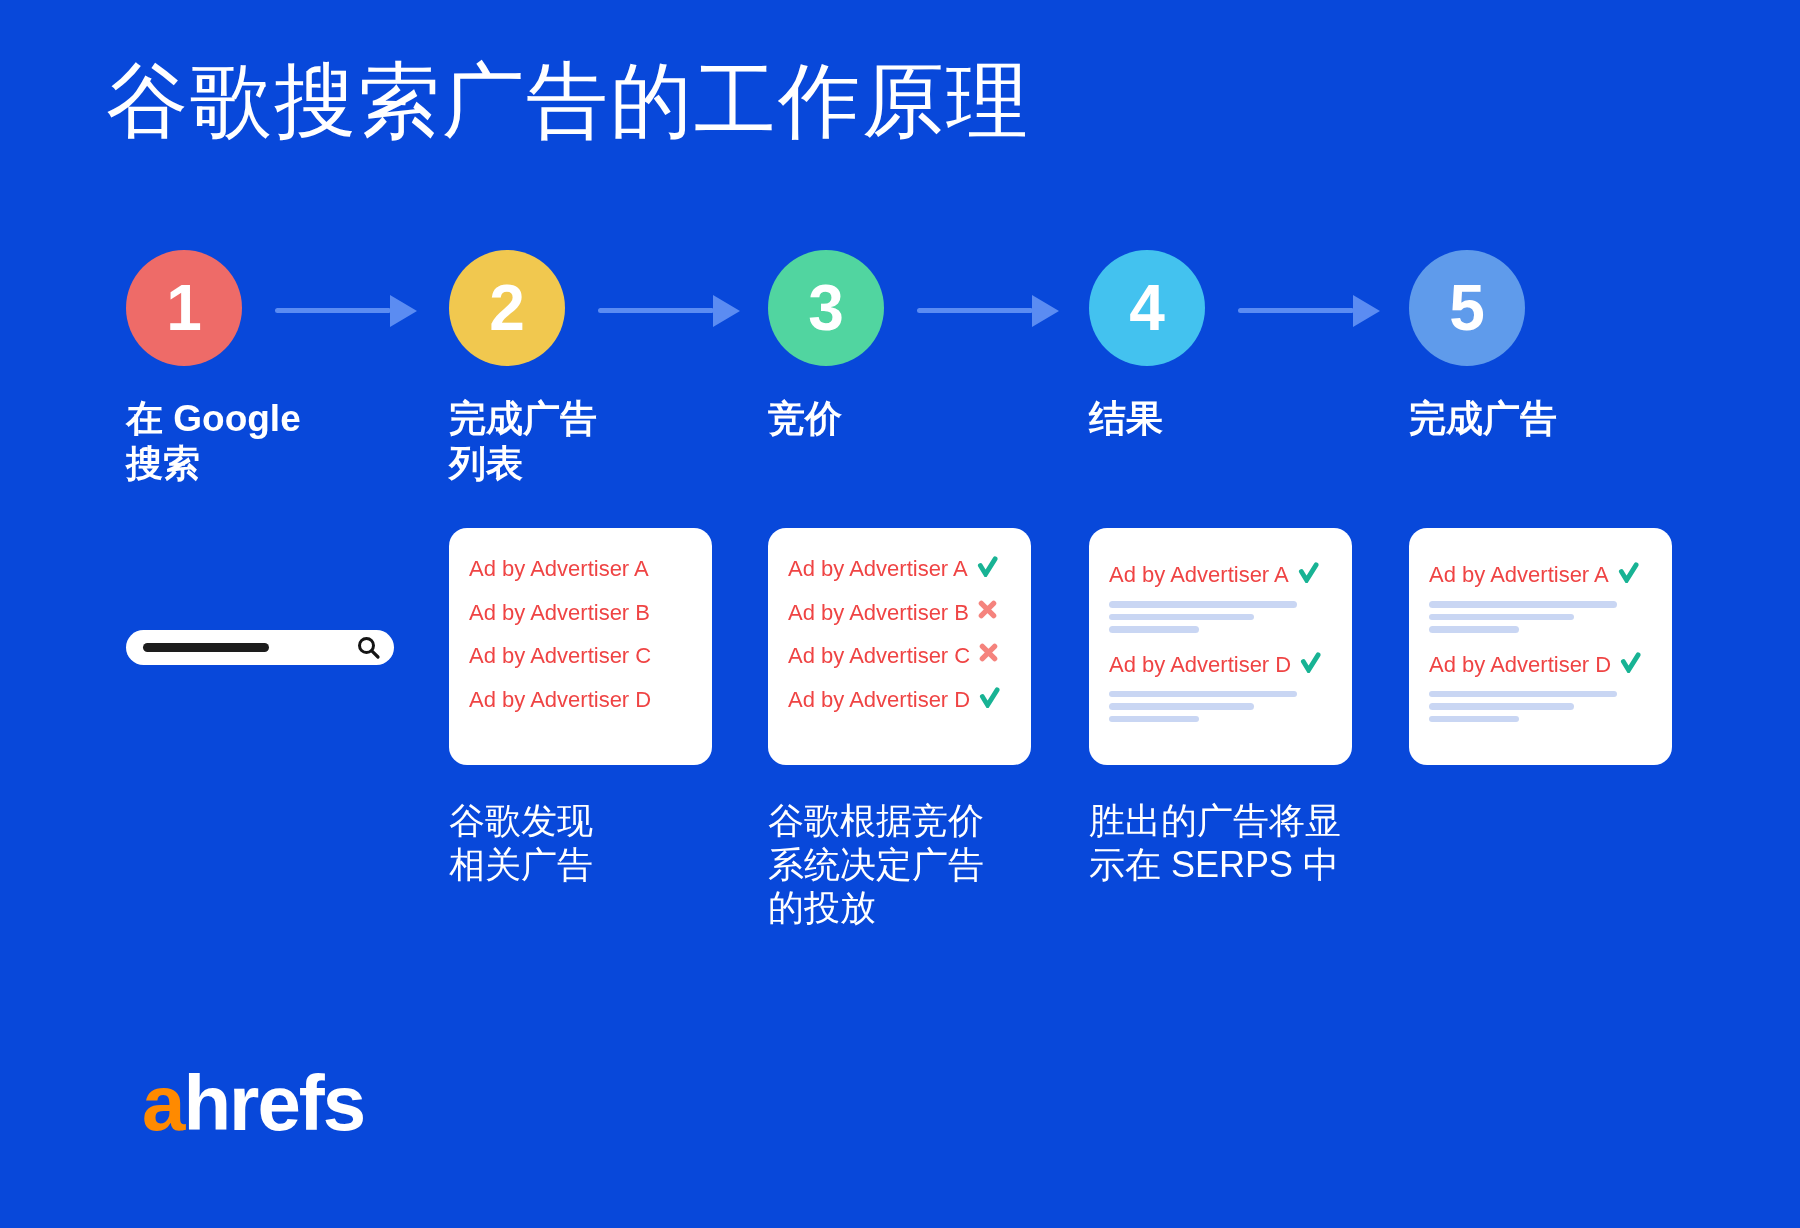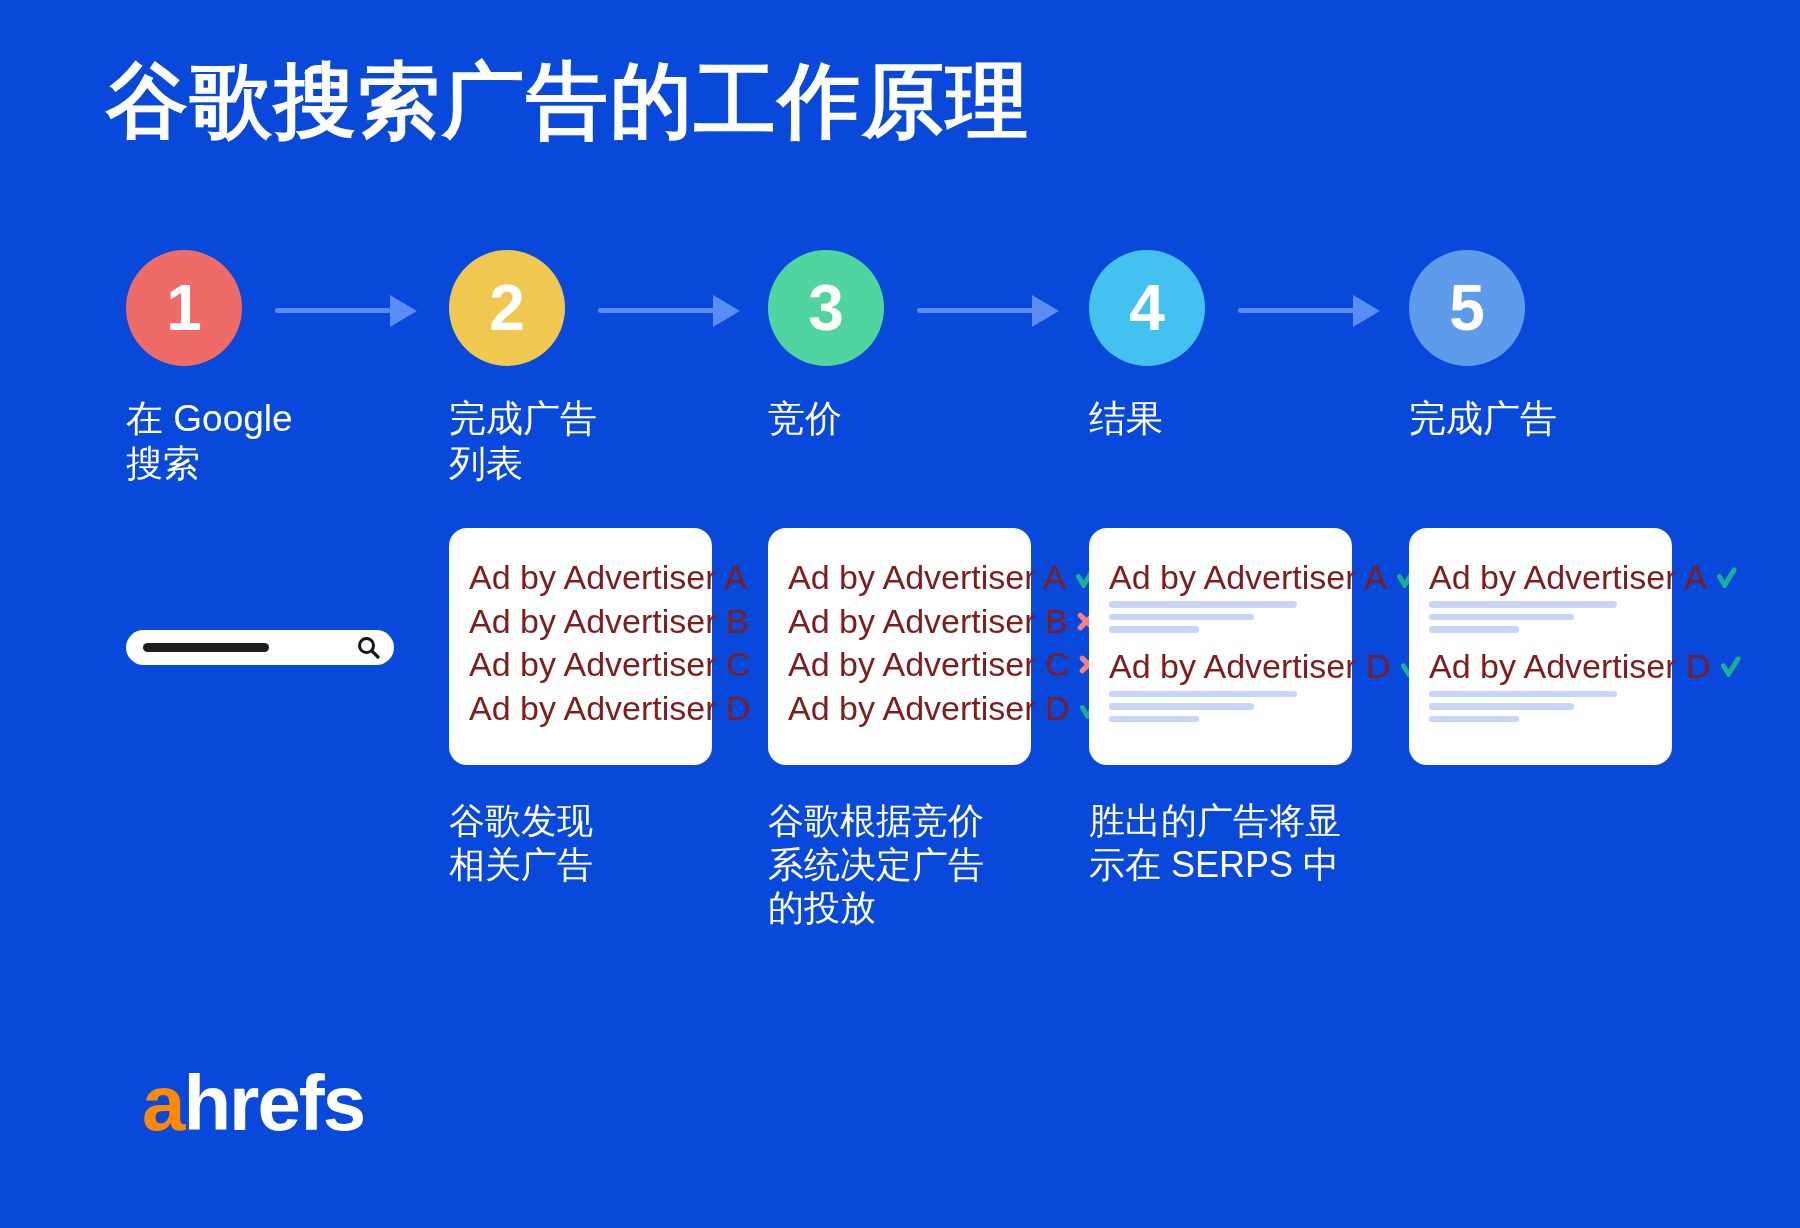--- a/index.html
+++ b/index.html
@@ -1,51 +1,51 @@
 <!DOCTYPE html>
 <html><head>
 <meta charset="utf-8">
 <style>
   html,body{margin:0;padding:0;}
   body{font-family:"Liberation Sans","DejaVu Sans",sans-serif;}
   .canvas{position:relative;width:1800px;height:1228px;background:#0848DA;overflow:hidden;}
 
   .title{position:absolute;left:106px;top:54px;font-size:82px;line-height:1.15;
-         font-weight:700;color:#ffffff;letter-spacing:2px;}
+         font-weight:400;color:#ffffff;letter-spacing:2px;}
 
   
   .circle{position:absolute;top:250px;width:116px;height:116px;border-radius:50%;
           display:flex;align-items:center;justify-content:center;}
   .circle .num{color:#ffffff;font-size:64px;font-weight:600;line-height:1;}
 
   
   .arrow{position:absolute;top:293px;width:142px;height:36px;}
   .arrow .shaft{position:absolute;left:0;top:15px;width:116px;height:5px;
                 border-radius:3px;background:#5B8CF2;}
   .arrow .head{position:absolute;right:0;top:2px;width:0;height:0;
                border-top:16px solid transparent;border-bottom:16px solid transparent;
                border-left:27px solid #5B8CF2;}
 
   
   .step-label{position:absolute;top:396px;width:300px;color:#ffffff;font-size:37px;
-              line-height:45px;font-weight:400;white-space:pre-line;}
+              line-height:45px;font-weight:700;white-space:pre-line;}
 
   
   .searchbar{position:absolute;left:126px;top:630px;width:268px;height:35px;
              background:#ffffff;border-radius:18px;}
   .searchbar .query-line{position:absolute;left:17px;top:13px;width:126px;height:9px;
                          border-radius:4.5px;background:#1D1D1D;}
   .searchbar .mag{position:absolute;right:13px;top:5px;width:25px;height:25px;}
 
   
   .card{position:absolute;top:528px;width:263px;height:237px;background:#ffffff;
         border-radius:18px;box-sizing:border-box;}
   .card.list{padding:28px 0 0 20px;}
-  .ad-row{display:flex;align-items:center;gap:9px;height:43.5px;
-          font-size:34px;color:#7f1d1d;white-space:nowrap;}
+  .ad-row{display:flex;align-items:flex-start;gap:9px;height:43.5px;
+          font-size:22px;color:#ef4444;white-space:nowrap;}
   .ad-row .mark{display:flex;align-items:center;}
   .card.serp{padding:34px 0 0 20px;}
   .card.serp .ad-row{height:30px;}
   .ph-lines{margin-top:9px;display:flex;flex-direction:column;gap:6px;}
   .ph{height:6.5px;border-radius:3.5px;background:#C9D6F3;}
   .ph.w1{width:188px;}.ph.w2{width:145px;}.ph.w3{width:90px;}
   .card.serp .ad-row.second{margin-top:19px;}
 
   
   .desc{position:absolute;top:799px;width:310px;color:#ffffff;font-size:36px;

